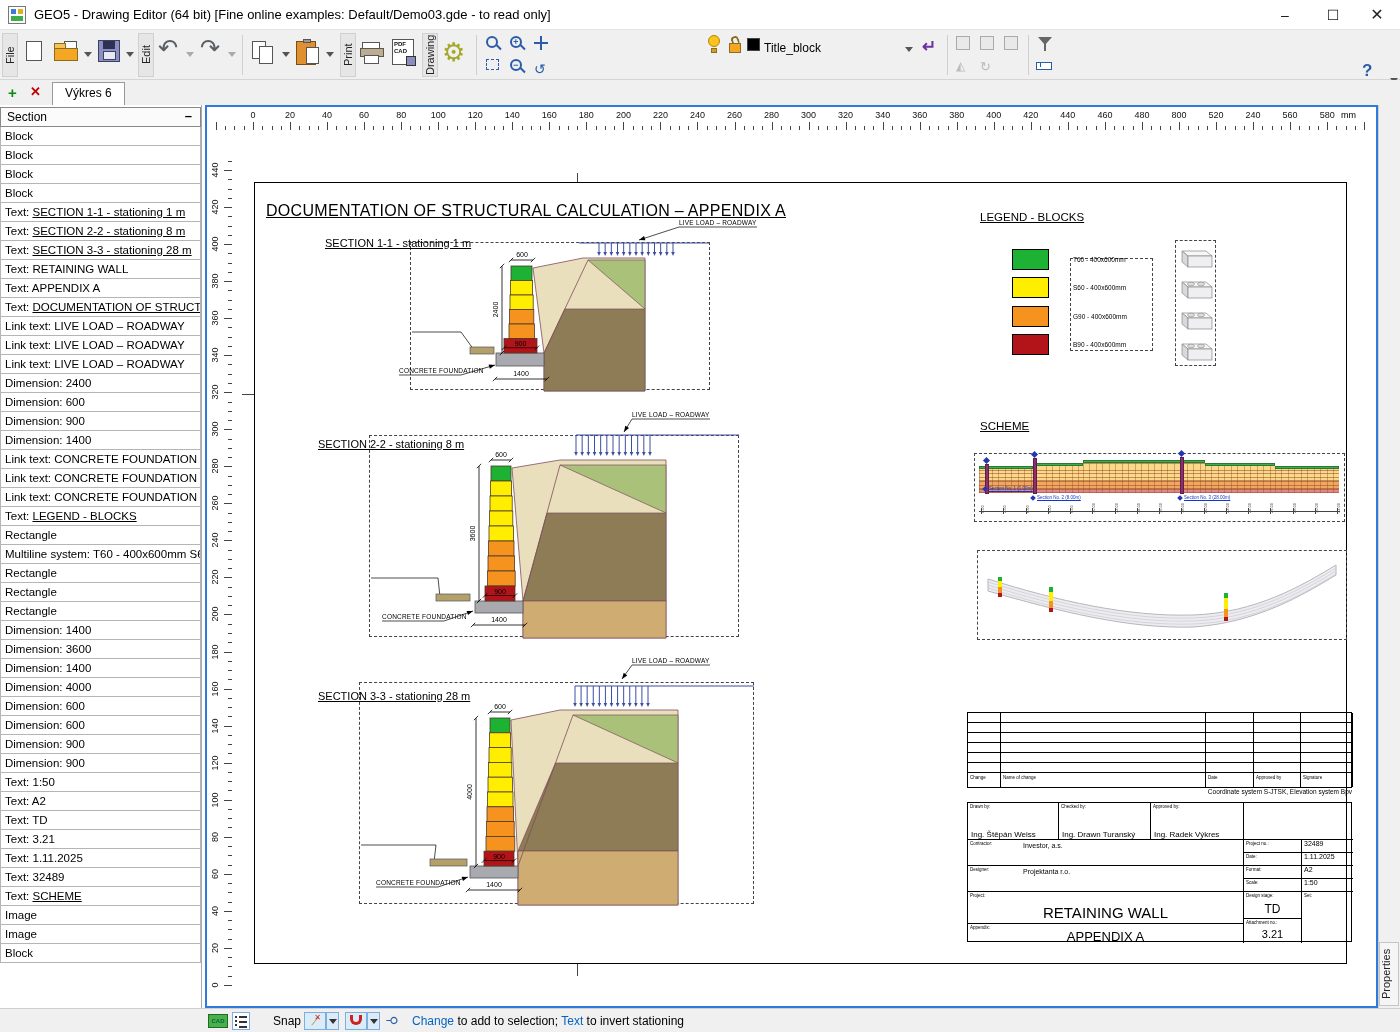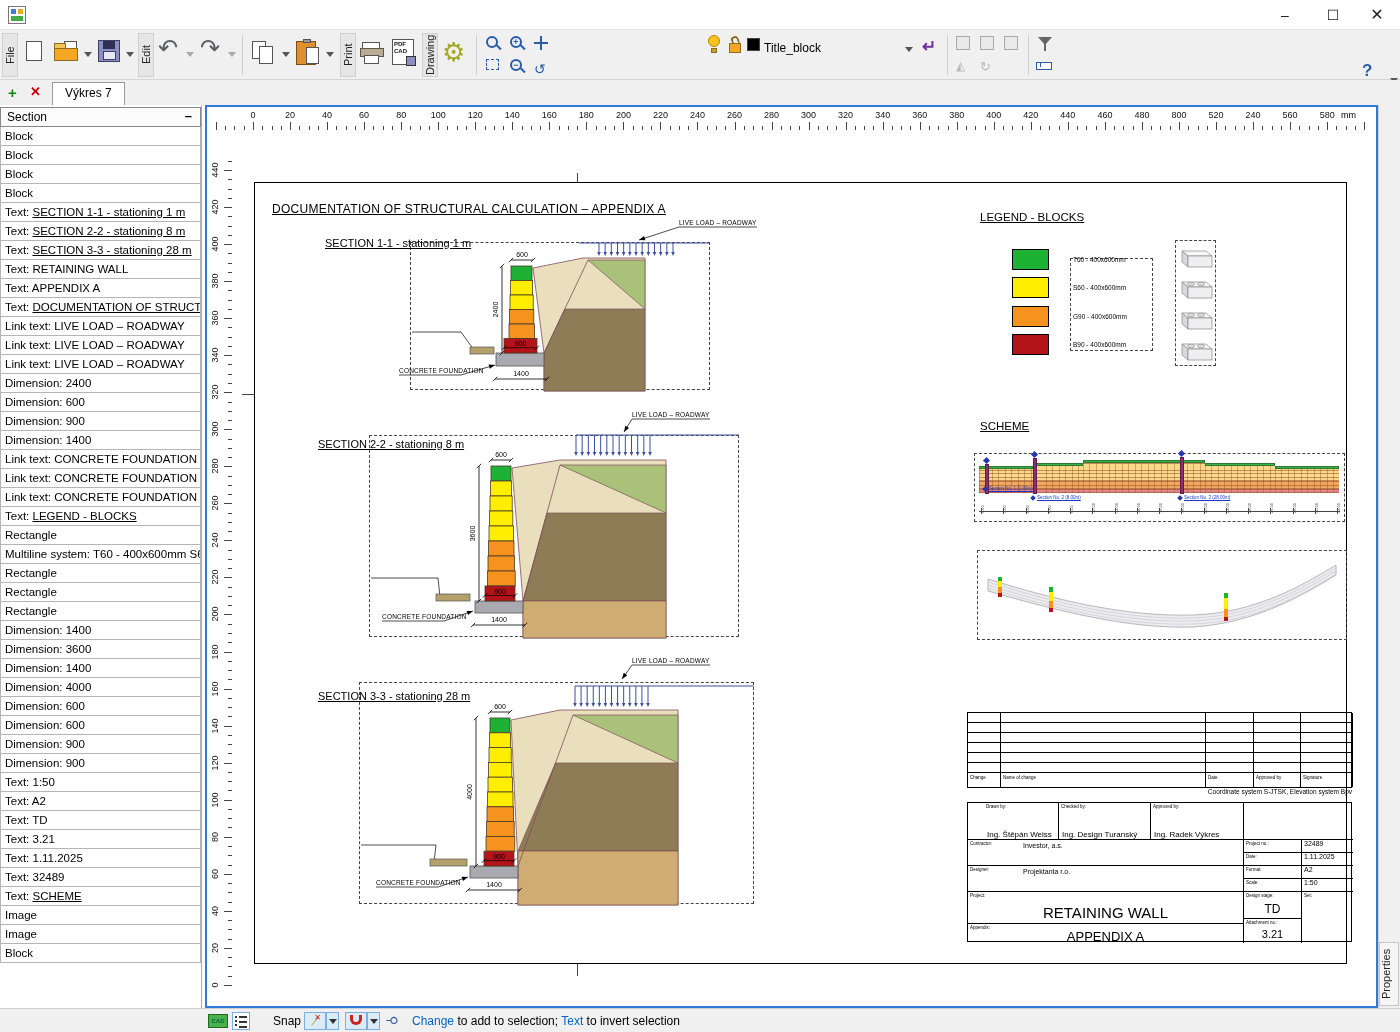--- a/index.html
+++ b/index.html
@@ -132,20 +132,21 @@
 </style>
 </head>
 <body>
 
 <div id="titlebar">
   <div id="logo">
     <i style="left:2px;top:2px;width:5px;height:5px;background:#3c7dd9"></i>
     <i style="left:9px;top:2px;width:5px;height:5px;background:#e0b020"></i>
     <i style="left:2px;top:9px;width:12px;height:5px;background:#3fae49"></i>
   </div>
+  <span id="title-text">GEO5 - Drawing Editor (64 bit) [Fine online examples: Default/Demo03.gde - to read only]</span>
   <div class="winbtn" style="left:1268px">–</div>
   <div class="winbtn" style="left:1316px">☐</div>
   <div class="winbtn" style="left:1360px;font-size:16px">✕</div>
 </div>
 
 <div id="toolbar">
   <div class="vlabel" style="left:2px">File</div>
   <div class="tbtn" style="left:26px;top:11px">
       <span class="pg"></span>
     </div>
@@ -310,21 +311,21 @@
     </div>
 
   <div id="help-q">?</div>
   <div id="help-lbl">Help</div>
   <span class="drop" style="left:1390px;top:48px"></span>
 </div>
 
 <div id="tabrow">
   <span id="tab-add">+</span>
   <span id="tab-close">✕</span>
-  <div id="tab1">Výkres 7</div>
+  <div id="tab1">Výkres 6</div>
 </div>
 
 <div id="sidebar">
   <div id="objects-header">
     <span>Section</span>
     <span id="objects-min">–</span>
   </div>
   <div id="obj-list">
       <div class="obj-item"><span></span><span>Block</span></div>
       <div class="obj-item"><span></span><span>Block</span></div>
@@ -646,21 +647,21 @@
       <div class="tick" style="left: 17px; top: 40px; width: 8px; height: 1px;"></div>
       <div class="rlabel vlab" style="left: -4px; top: 35px; width: 24px; text-align: center;">440</div>
       <div class="tick" style="left: 21px; top: 30.74px; width: 4px; height: 1px;"></div>
     </div>
 
   <div class="frame" style="left:47px;top:75px;width:1093px;height:782px"></div>
   <div class="tick" style="left:370px;top:66px;width:1px;height:9px"></div>
   <div class="tick" style="left:370px;top:857px;width:1px;height:12px"></div>
   <div class="tick" style="left:35px;top:287px;width:12px;height:1px"></div>
 
-  <div class="dtitle" style="left:65px;top:95px;font-size:12px;letter-spacing:.3px">DOCUMENTATION OF STRUCTURAL CALCULATION  – APPENDIX A</div>
+  <div class="dtitle" style="left:59px;top:95px;font-size:16px;letter-spacing:.3px">DOCUMENTATION OF STRUCTURAL CALCULATION  – APPENDIX A</div>
 
   <div class="section" id="sec0" style="left: 203px; top: 135px; width: 300px; height: 148px;">
       <svg width="360" height="198" style="position: absolute; left: -30px; top: -40px; overflow: visible;">
         <polygon points="152,65 202,55 264,55 264,188 163,188 163,150" fill="#eadfbd" stroke="#7d4e5b" stroke-width=".8"></polygon>
         <polygon points="207,57 264,57 264,106" fill="#a9c178" stroke="#7d4e5b" stroke-width=".7"></polygon>
         <polygon points="183.81720430107526,106 264,106 264,188 163,188 163,150" fill="#8d7c55" stroke="#7d4e5b" stroke-width=".7"></polygon>
         <line x1="163" y1="150" x2="207" y2="57" stroke="#7d4e5b" stroke-width=".8"></line>
         <rect x="115" y="150" width="48" height="13" fill="#a9a9b0" stroke="#555" stroke-width=".8"></rect>
         <polyline points="31,129 80,129 93,147" fill="none" stroke="#000" stroke-width=".7"></polyline>
         <rect x="89" y="144" width="24" height="7" fill="#b3a06b" stroke="#555" stroke-width=".7"></rect>
@@ -1049,27 +1050,27 @@
         <div style="position: absolute; left: 333px; top: 50px; width: 52px; height: 10px; border-right: 0.8px solid rgb(0, 0, 0); border-bottom: 0.8px solid rgb(0, 0, 0);"></div>
         <div style="position: absolute; left: 0px; top: 60px; width: 33px; height: 14px; border-right: 0.8px solid rgb(0, 0, 0); font-size: 4.5px; padding: 2px;">Change</div>
         <div style="position: absolute; left: 33px; top: 60px; width: 205px; height: 14px; border-right: 0.8px solid rgb(0, 0, 0); font-size: 4.5px; padding: 2px;">Name of change</div>
         <div style="position: absolute; left: 238px; top: 60px; width: 48px; height: 14px; border-right: 0.8px solid rgb(0, 0, 0); font-size: 4.5px; padding: 2px;">Date</div>
         <div style="position: absolute; left: 286px; top: 60px; width: 47px; height: 14px; border-right: 0.8px solid rgb(0, 0, 0); font-size: 4.5px; padding: 2px;">Approved by</div>
         <div style="position: absolute; left: 333px; top: 60px; width: 52px; height: 14px; border-right: 0.8px solid rgb(0, 0, 0); font-size: 4.5px; padding: 2px;">Signature</div>
       </div>
     <div style="position:absolute;left:760px;top:682px;width:385px;text-align:right;font-size:6.5px">Coordinate system S-JTSK, Elevation system Bpv</div>
 
     <div style="position:absolute;left:760px;top:695px;width:385px;height:140px;border:1px solid #000">
-      <div class="tb-cell" style="left:16px;top:0;width:90px;height:36px;border-left:none;border-top:none">
+      <div class="tb-cell" style="left:0;top:0;width:90px;height:36px;border-left:none;border-top:none">
         <span>Drawn by:</span>
         <span class="tb-name">Ing. Štěpán Weiss</span>
       </div>
       <div class="tb-cell" style="left:90px;top:0;width:92px;height:36px;border-top:none">
         <span>Checked by:</span>
-        <span class="tb-name">Ing. Design Turanský</span>
+        <span class="tb-name">Ing. Drawn Turanský</span>
       </div>
       <div class="tb-cell" style="left:182px;top:0;width:93px;height:36px;border-top:none">
         <span>Approved by:</span>
         <span class="tb-name">Ing. Radek Výkres</span>
       </div>
       <div class="tb-cell" style="left:275px;top:0;width:110px;height:36px;border-top:none"></div>
       <div class="tb-cell" style="left:0;top:36px;width:275px;height:26px;border-left:none">
         <span>Contractor:</span>
         <span style="font-size:7px;position:absolute;left:55px;top:3px">Investor, a.s.</span>
       </div>
@@ -1126,14 +1127,14 @@
     </div>
   <div class="sbtn" style="left:345px;width:22px">
       <span class="magnet">
         <i></i>
       </span>
     </div>
   <div class="sbtn" style="left:367px;width:13px">
       <span class="drop" style="position:static;border-top-color:#333"></span>
     </div>
   <span id="wrench">⚲</span>
-  <span id="hint"><span class="blue">Change</span><span> to add to selection; </span><span class="blue">Text</span><span> to invert selection</span></span>
+  <span id="hint"><span class="blue">Change</span><span> to add to selection; </span><span class="blue">Text</span><span> to invert stationing</span></span>
 </div>
 
 </body></html>

